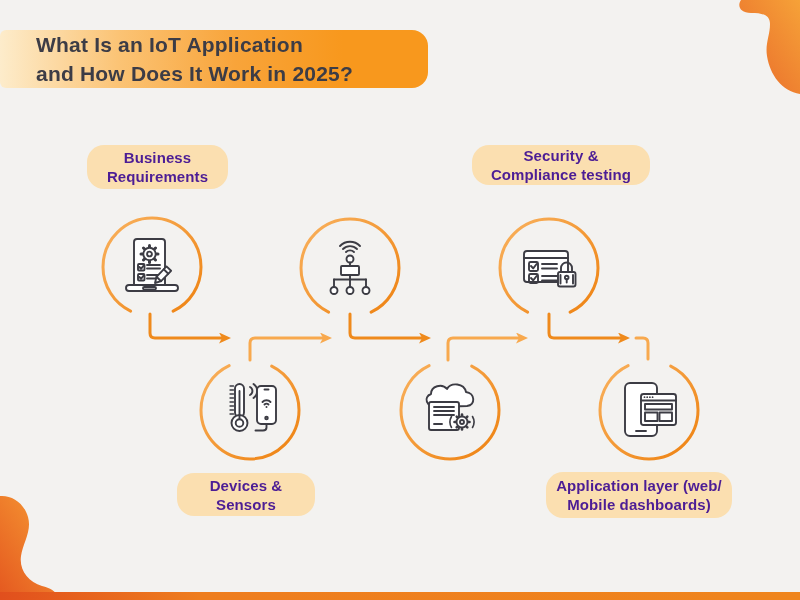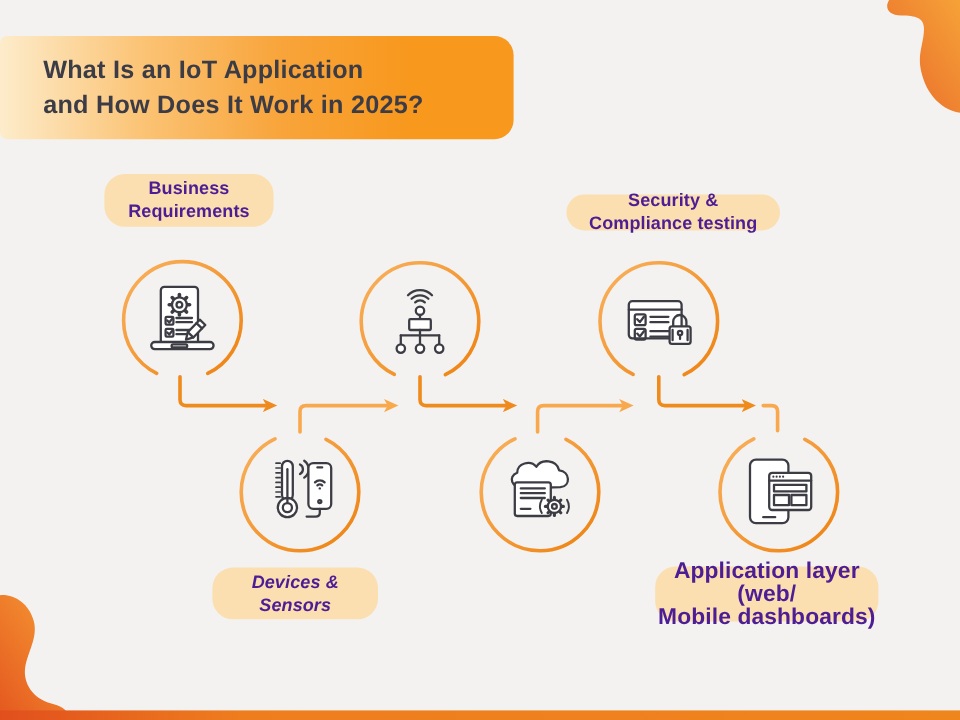--- a/index.html
+++ b/index.html
@@ -3,41 +3,41 @@
 <meta charset="utf-8">
 <style>
   html,body{margin:0;padding:0;background:#d8d8d8;}
   .stage{
     position:relative;width:800px;height:600px;overflow:hidden;
     background:#f3f2f0;
     font-family:"Liberation Sans","DejaVu Sans",sans-serif;
   }
   .art{position:absolute;left:0;top:0;width:800px;height:600px;display:block;}
   .header{
-    position:absolute;left:0;top:30px;width:428px;height:86px;
+    position:absolute;left:0;top:30px;width:428px;height:58px;
     border-radius:6px 16px 16px 6px;
     background:linear-gradient(90deg,#fdeccb 0%,#fbc374 28%,#f8a43a 55%,#f8981d 80%);
     display:flex;align-items:center;
   }
   .title{
     padding-left:36px;font-size:21px;line-height:29px;font-weight:700;
     color:#3c3c46;white-space:pre-line;letter-spacing:.2px;
   }
   .pill{
     position:absolute;background:#fbdfb0;border-radius:17px;
     display:flex;align-items:center;justify-content:center;text-align:center;
     font-weight:700;font-size:15px;line-height:19px;color:#4c1d95;
     white-space:pre-line;letter-spacing:.1px;
   }
   .pill-business{left:87px;top:145px;width:141px;height:44px;}
   .pill-connectivity{left:283px;top:145px;width:142px;height:44px;}
-  .pill-security{left:472px;top:162px;width:178px;height:30px;}
-  .pill-devices{left:177px;top:473px;width:138px;height:43px;font-style:italic;}
+  .pill-security{left:472px;top:145px;width:178px;height:40px;}
+  .pill-devices{left:177px;top:473px;width:138px;height:43px;}
   .pill-cloud{left:375px;top:473px;width:138px;height:43px;}
-  .pill-application{left:546px;top:472px;width:186px;height:46px;font-size:19px;}
+  .pill-application{left:546px;top:472px;width:186px;height:46px;font-size:15px;}
 </style>
 </head>
 <body>
 
 <div class="stage">
 
 <svg class="art" viewBox="0 0 800 600">
   <defs>
     <linearGradient id="circGrad" x1="0" y1="0" x2="1" y2="1">
       <stop offset="0" stop-color="#f9b25f"></stop>

